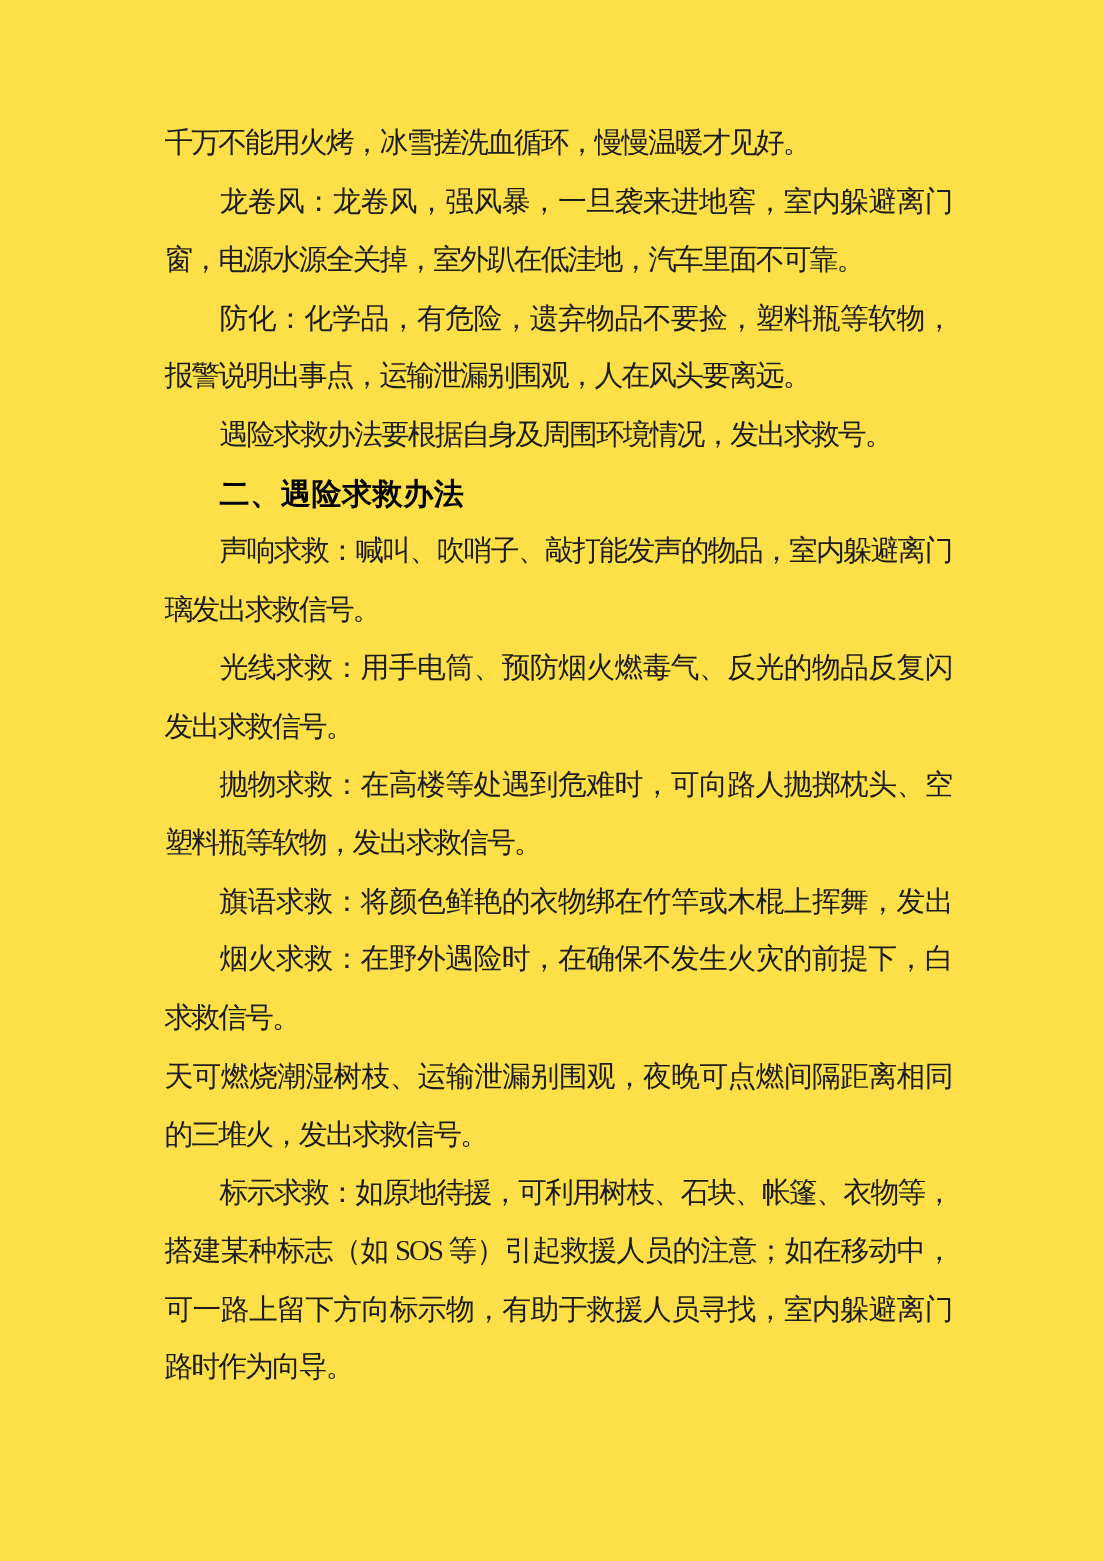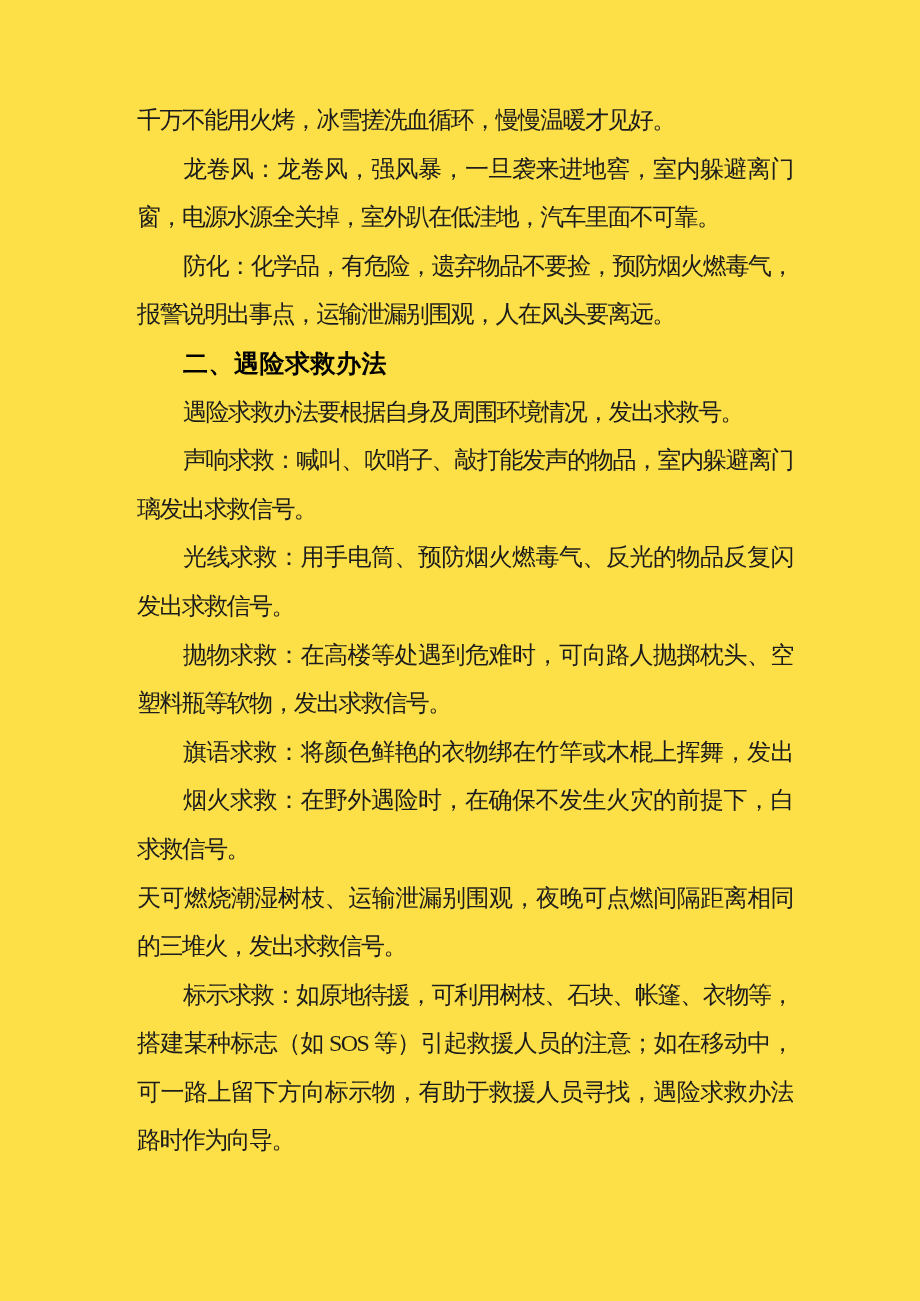--- a/index.html
+++ b/index.html
@@ -43,33 +43,33 @@
   }
 </style>
 </head>
 <body>
 
 <div class="page">
   <div class="textblock" id="textblock">
       <div class="line">千万不能用火烤，冰雪搓洗血循环，慢慢温暖才见好。</div>
       <div class="line indent justify">龙卷风：龙卷风，强风暴，一旦袭来进地窖，室内躲避离门</div>
       <div class="line">窗，电源水源全关掉，室外趴在低洼地，汽车里面不可靠。</div>
-      <div class="line indent justify">防化：化学品，有危险，遗弃物品不要捡，预防烟火燃毒气，</div>
+      <div class="line indent justify">防化：化学品，有危险，遗弃物品不要捡，塑料瓶等软物，</div>
       <div class="line">报警说明出事点，运输泄漏别围观，人在风头要离远。</div>
+      <div class="line indent">遇险求救办法要根据自身及周围环境情况，发出求救号。</div>
       <div class="line indent heading">二、遇险求救办法</div>
-      <div class="line indent">遇险求救办法要根据自身及周围环境情况，发出求救号。</div>
       <div class="line indent justify">声响求救：喊叫、吹哨子、敲打能发声的物品，室内躲避离门</div>
       <div class="line">璃发出求救信号。</div>
       <div class="line indent justify">光线求救：用手电筒、预防烟火燃毒气、反光的物品反复闪照，</div>
       <div class="line">发出求救信号。</div>
       <div class="line indent justify">抛物求救：在高楼等处遇到危难时，可向路人抛掷枕头、空</div>
       <div class="line">塑料瓶等软物，发出求救信号。</div>
       <div class="line indent justify">旗语求救：将颜色鲜艳的衣物绑在竹竿或木棍上挥舞，发出</div>
       <div class="line indent justify">烟火求救：在野外遇险时，在确保不发生火灾的前提下，白</div>
       <div class="line">求救信号。</div>
       <div class="line justify">天可燃烧潮湿树枝、运输泄漏别围观，夜晚可点燃间隔距离相同</div>
       <div class="line">的三堆火，发出求救信号。</div>
       <div class="line indent justify">标示求救：如原地待援，可利用树枝、石块、帐篷、衣物等，</div>
       <div class="line justify">搭建某种标志（如 SOS 等）引起救援人员的注意；如在移动中，</div>
-      <div class="line justify">可一路上留下方向标示物，有助于救援人员寻找，遇险求救办法</div>
+      <div class="line justify">可一路上留下方向标示物，有助于救援人员寻找，室内躲避离门</div>
       <div class="line">路时作为向导。</div>
     </div>
 </div>
 
 </body></html>

